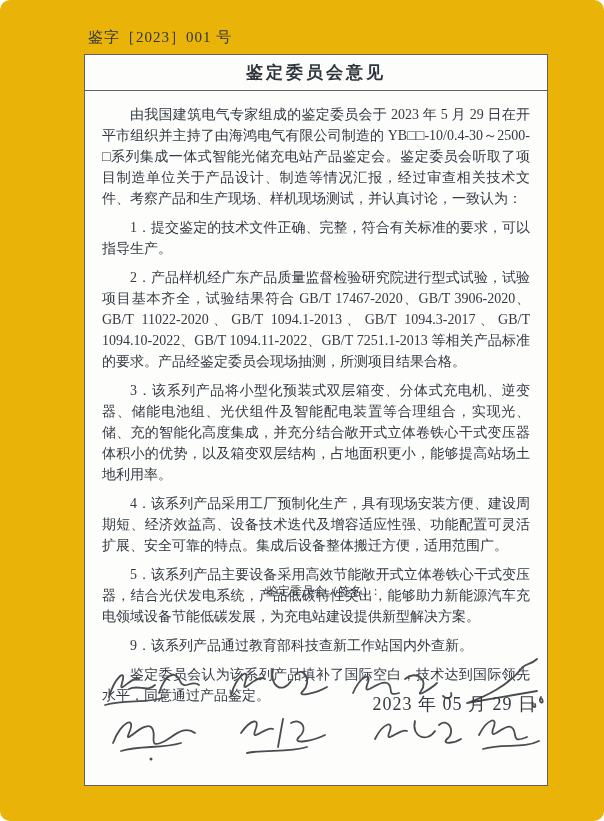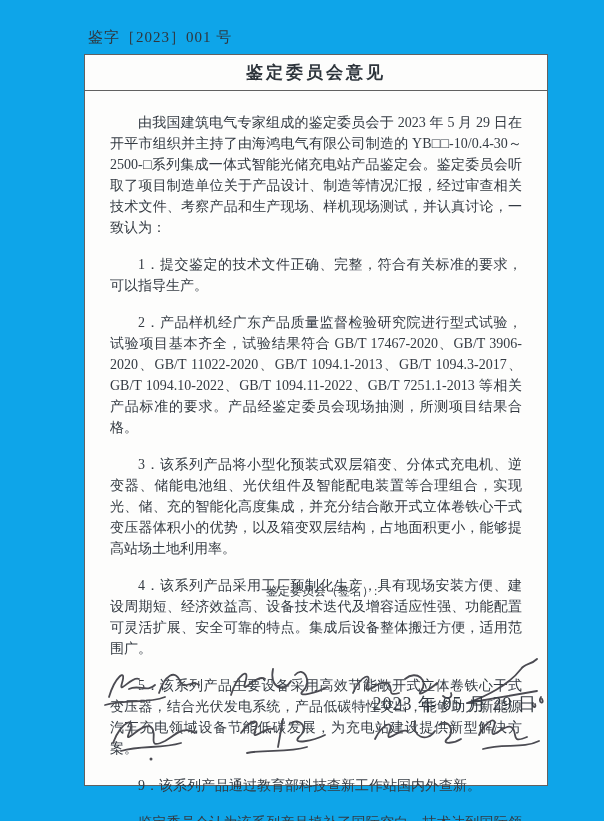--- a/index.html
+++ b/index.html
@@ -1,22 +1,23 @@
 <!DOCTYPE html>
 <html><head>
 <meta charset="utf-8">
 <style>
   html,body{margin:0;padding:0;background:#ffffff;}
   .page{
     position:relative;
     width:604px;height:821px;
-    background:#0ea5e9;
+    background:#eab308;
     font-family:"Liberation Serif","DejaVu Serif",serif;
     color:#333a42;
     overflow:hidden;
+    border-radius:10px;
   }
   .doc-number{
     position:absolute;left:88px;top:28px;
     font-size:15px;letter-spacing:1px;color:#2f363d;
   }
   .opinion-box{
     position:absolute;left:84px;top:54px;
     width:462px;height:730px;
     border:1px solid #616161;
     background:#fdfdfc;
@@ -28,21 +29,21 @@
   }
   .box-title{
     font-size:17px;font-weight:600;letter-spacing:3px;color:#2e353c;
   }
   .box-body{
     padding:5px 9px 0 9px;
     font-size:14px;line-height:21px;
     text-align:justify;
   }
   .box-body p{
-    margin:16px;text-indent:2em;
+    margin:8px;text-indent:2em;
   }
   .sig-label{
     position:absolute;left:181px;top:528px;
     font-size:12px;color:#333a42;
   }
   .sig-canvas{
     position:absolute;left:0;top:546px;width:462px;height:170px;
   }
   .sig-canvas svg{display:block;}
   .date-line{

